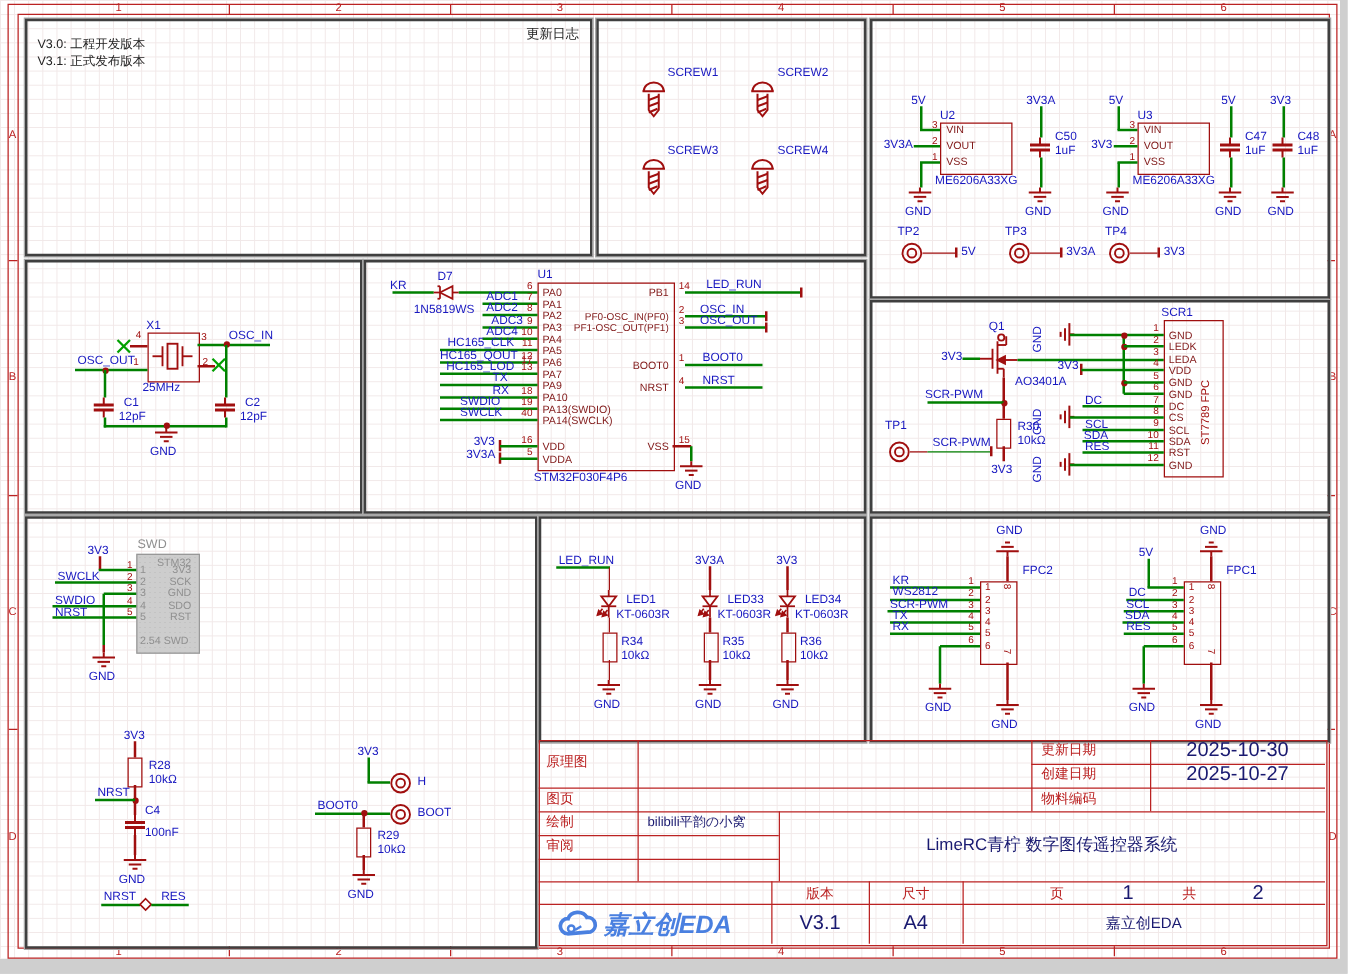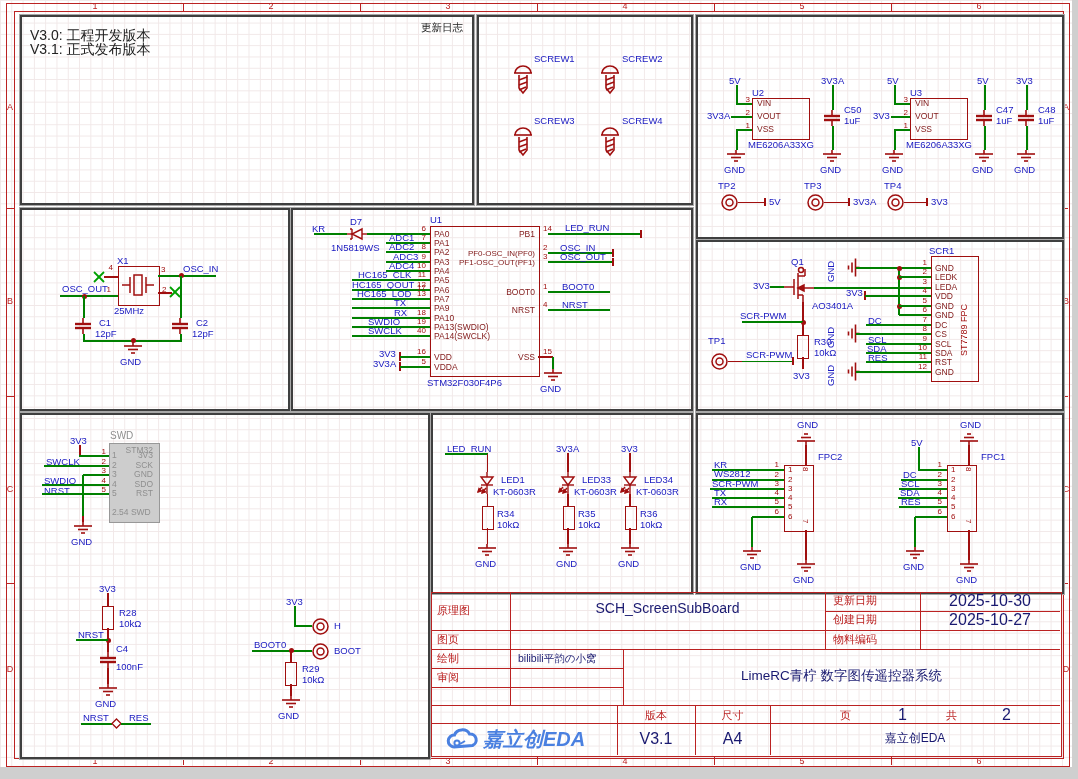--- a/index.html
+++ b/index.html
@@ -11,21 +11,21 @@
   .abs{position:absolute}
   i.abs{font-style:normal;display:block}
   .frame{border:1px solid #bb2222}
   .fidx{color:#bb2222;font-size:9px;line-height:9px;text-align:center}
   .tick{background:#bb2222}
   .blk{border:2px solid #3f3f3f;box-shadow:0 0 0 1px #a8a8a8}
   .n{color:#1818c0;font-size:9.5px;line-height:10px;white-space:nowrap}
   .rn{color:#a00f0f;font-size:8px;line-height:8px;white-space:nowrap}
   .ra{text-align:right}
   .pn{color:#801818;font-size:8.5px;line-height:9px;white-space:nowrap}
-  .blktxt{color:#222;font-size:14px;line-height:11px;white-space:nowrap}
+  .blktxt{color:#222;font-size:10px;line-height:11px;white-space:nowrap}
   .wh{height:1.6px;background:#008000}
   .wv{width:1.6px;background:#008000}
   .rh{height:1.6px;background:#a00f0f}
   .rv{width:1.6px;background:#a00f0f}
   .dot{width:5px;height:5px;border-radius:50%;background:#a00f0f}
   .rbox{border:1.6px solid #a00f0f;background:transparent}
   .graybox{background:#cdcdcd;background-image:radial-gradient(#b9b9b9 22%,transparent 23%);background-size:4px 4px;border:1px solid #989898}
   .gtxt{color:#8f8f8f;font-size:8.5px;line-height:9px;white-space:nowrap}
   .vtext{writing-mode:vertical-rl;transform:rotate(180deg);white-space:nowrap}
   .vchar{writing-mode:vertical-rl;white-space:nowrap}
@@ -759,21 +759,20 @@
   <i class="abs tl" style="left:695px;top:705px;width:1px;height:50px"></i>
   <i class="abs tl" style="left:770px;top:705px;width:1px;height:50px"></i>
   <i class="abs tl" style="left:825px;top:611px;width:235px;height:1px"></i>
   <i class="abs tl" style="left:431px;top:630px;width:629px;height:1px"></i>
   <i class="abs tl" style="left:431px;top:649px;width:629px;height:1px"></i>
   <i class="abs tl" style="left:431px;top:668px;width:192px;height:1px"></i>
   <i class="abs tl" style="left:431px;top:687px;width:192px;height:1px"></i>
   <i class="abs tl" style="left:431px;top:705px;width:629px;height:1px"></i>
   <i class="abs tl" style="left:431px;top:723px;width:629px;height:1px"></i>
   <div class="abs tt" style="left:437px;top:604px">原理图</div>
-  <div class="abs tv ctr" style="left:510px;top:602px;width:315px;font-size:14px">SCH_ScreenSubBoard</div>
   <div class="abs tt" style="left:833px;top:594px">更新日期</div>
   <div class="abs tv ctr" style="left:920px;top:595px;width:140px">2025-10-30</div>
   <div class="abs tt" style="left:833px;top:613px">创建日期</div>
   <div class="abs tv ctr" style="left:920px;top:614px;width:140px">2025-10-27</div>
   <div class="abs tt" style="left:437px;top:633px">图页</div>
   <div class="abs tt" style="left:833px;top:633px">物料编码</div>
   <div class="abs tt" style="left:437px;top:652px">绘制</div>
   <div class="abs tv" style="left:518px;top:652px;font-size:10.5px">bilibili平韵の小窝</div>
   <div class="abs tt" style="left:437px;top:671px">审阅</div>
   <div class="abs tv ctr" style="left:623px;top:670px;width:437px;font-size:13.5px">LimeRC青柠 数字图传遥控器系统</div>

